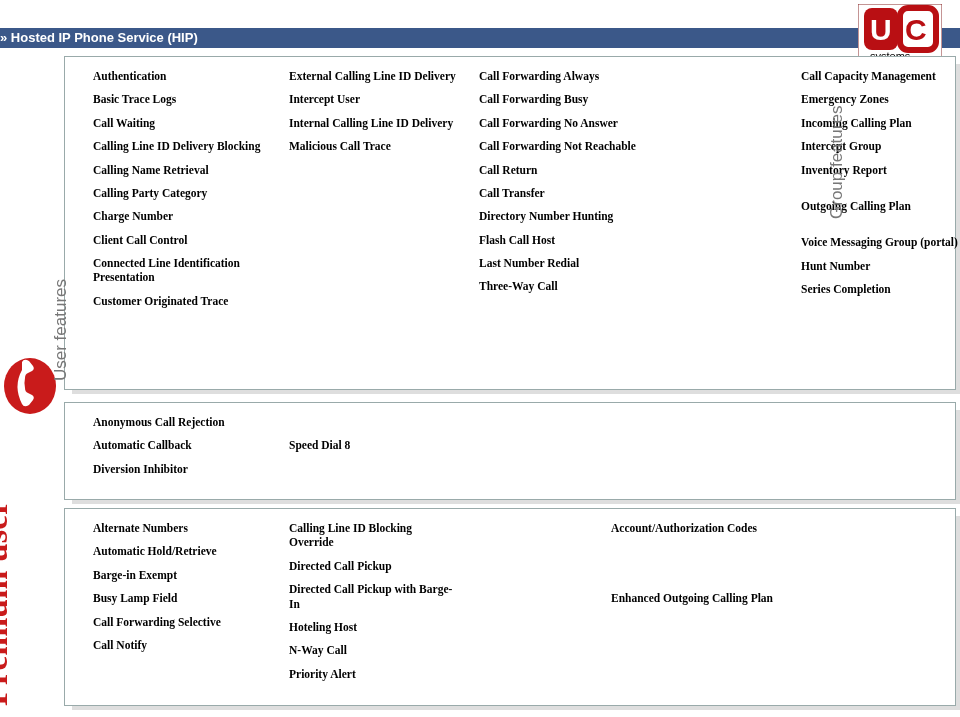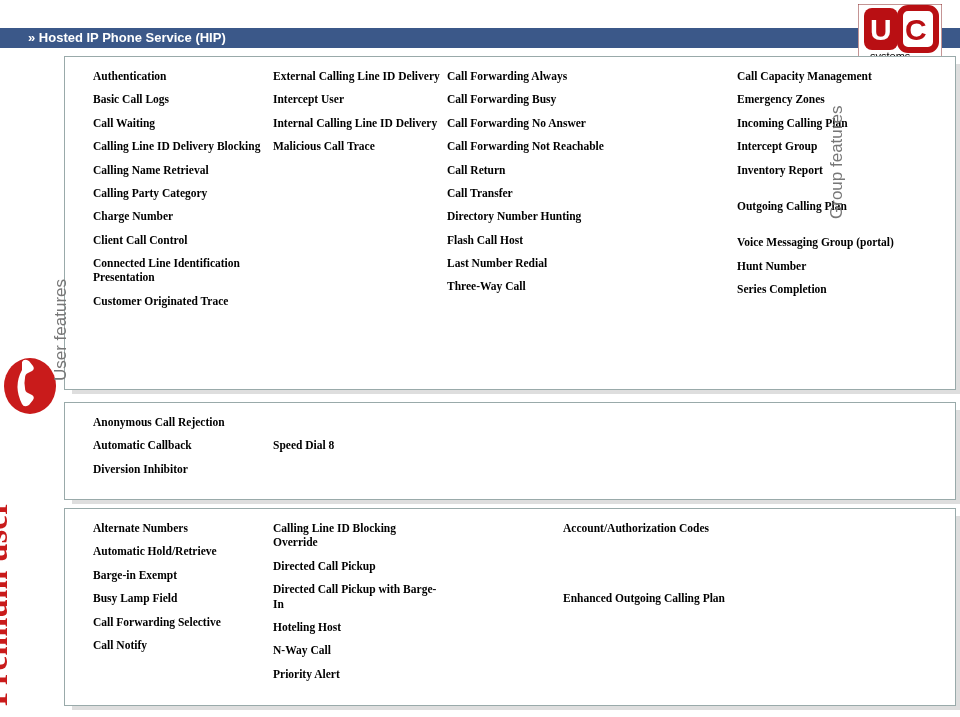--- a/index.html
+++ b/index.html
@@ -1,35 +1,35 @@
 <!DOCTYPE html>
 <html><head>
 <meta charset="utf-8">
 <style>
   html,body{margin:0;padding:0;background:#fff;font-family:"Times New Roman",Times,serif;color:#000}
   .page{position:relative;width:960px;height:717px;overflow:hidden}
   .hdr{position:absolute;left:0;top:28px;right:0;height:20px;background:#3b5889}
-  .hdr span{color:#fff;font-size:13px;font-weight:bold;font-family:Arial,Helvetica,sans-serif;line-height:20px;margin-left:28px}
+  .hdr span{color:#fff;font-size:13px;font-weight:bold;font-family:Arial,Helvetica,sans-serif;line-height:20px;}
   .logo{position:absolute;right:18px;top:4px;width:84px;height:60px}
   .logo svg{display:block;width:84px;height:60px}
   .left-rail{position:absolute;left:0;top:76px;width:60px;height:630px}
   .premium-label{position:absolute;left:15px;bottom:0;transform:rotate(-90deg);transform-origin:left bottom;
     font-size:34px;font-weight:bold;color:#c91b1b;white-space:nowrap}
   .phone-icon{position:absolute;left:2px;top:280px;width:56px;height:62px}
   .phone-icon svg{display:block;width:56px;height:62px}
   .content{position:absolute;left:64px;top:56px;right:12px;bottom:8px}
   .box{position:absolute;border:1px solid #9aa;background:#fff;box-shadow:6px 6px 0 -2px rgba(200,200,200,0.6);padding:6px 28px 10px 28px}
   .box1{left:0;top:0;width:834px;height:316px}
   .box2{left:0;top:346px;width:834px;height:80px}
   .box3{left:0;top:452px;width:834px;height:180px}
   .vlabel{position:absolute;left:6px;bottom:8px;transform:rotate(-90deg);transform-origin:left bottom;
     font-size:17px;color:#777;font-family:Arial,Helvetica,sans-serif;white-space:nowrap}
   .vlabel2{position:absolute;left:782px;bottom:170px;transform:rotate(-90deg);transform-origin:left bottom;
     font-size:17px;color:#777;font-family:Arial,Helvetica,sans-serif;white-space:nowrap}
-  .cols{display:flex;gap:6px;padding-top:6px}
+  .cols{display:flex;gap:22px;padding-top:6px}
   .col{flex:0 0 168px;display:flex;flex-direction:column;gap:9px}
   .colw{flex:0 0 174px}
   .cell{font-size:11.5px;font-weight:bold;line-height:1.25}
   .red{color:#c91b1b}
   .gray{color:#555}
   .sp{height:4px}
 </style>
 </head>
 <body>
 
@@ -58,21 +58,21 @@
   </div>
 
   <div class="content">
 
     <div class="box box1">
       <div class="vlabel">User features</div>
       <div class="vlabel2">Group features</div>
       <div class="cols">
         <div class="col colw">
           <div class="cell">Authentication</div>
-          <div class="cell">Basic Call Logs</div>
+          <div class="cell">Basic Trace Logs</div>
           <div class="cell">Call Waiting</div>
           <div class="cell">Calling Line ID Delivery Blocking</div>
           <div class="cell">Calling Name Retrieval</div>
           <div class="cell">Calling Party Category</div>
           <div class="cell">Charge Number</div>
           <div class="cell">Client Call Control</div>
           <div class="cell">Connected Line Identification Presentation</div>
           <div class="cell">Customer Originated Trace</div>
         </div>
         <div class="col">

